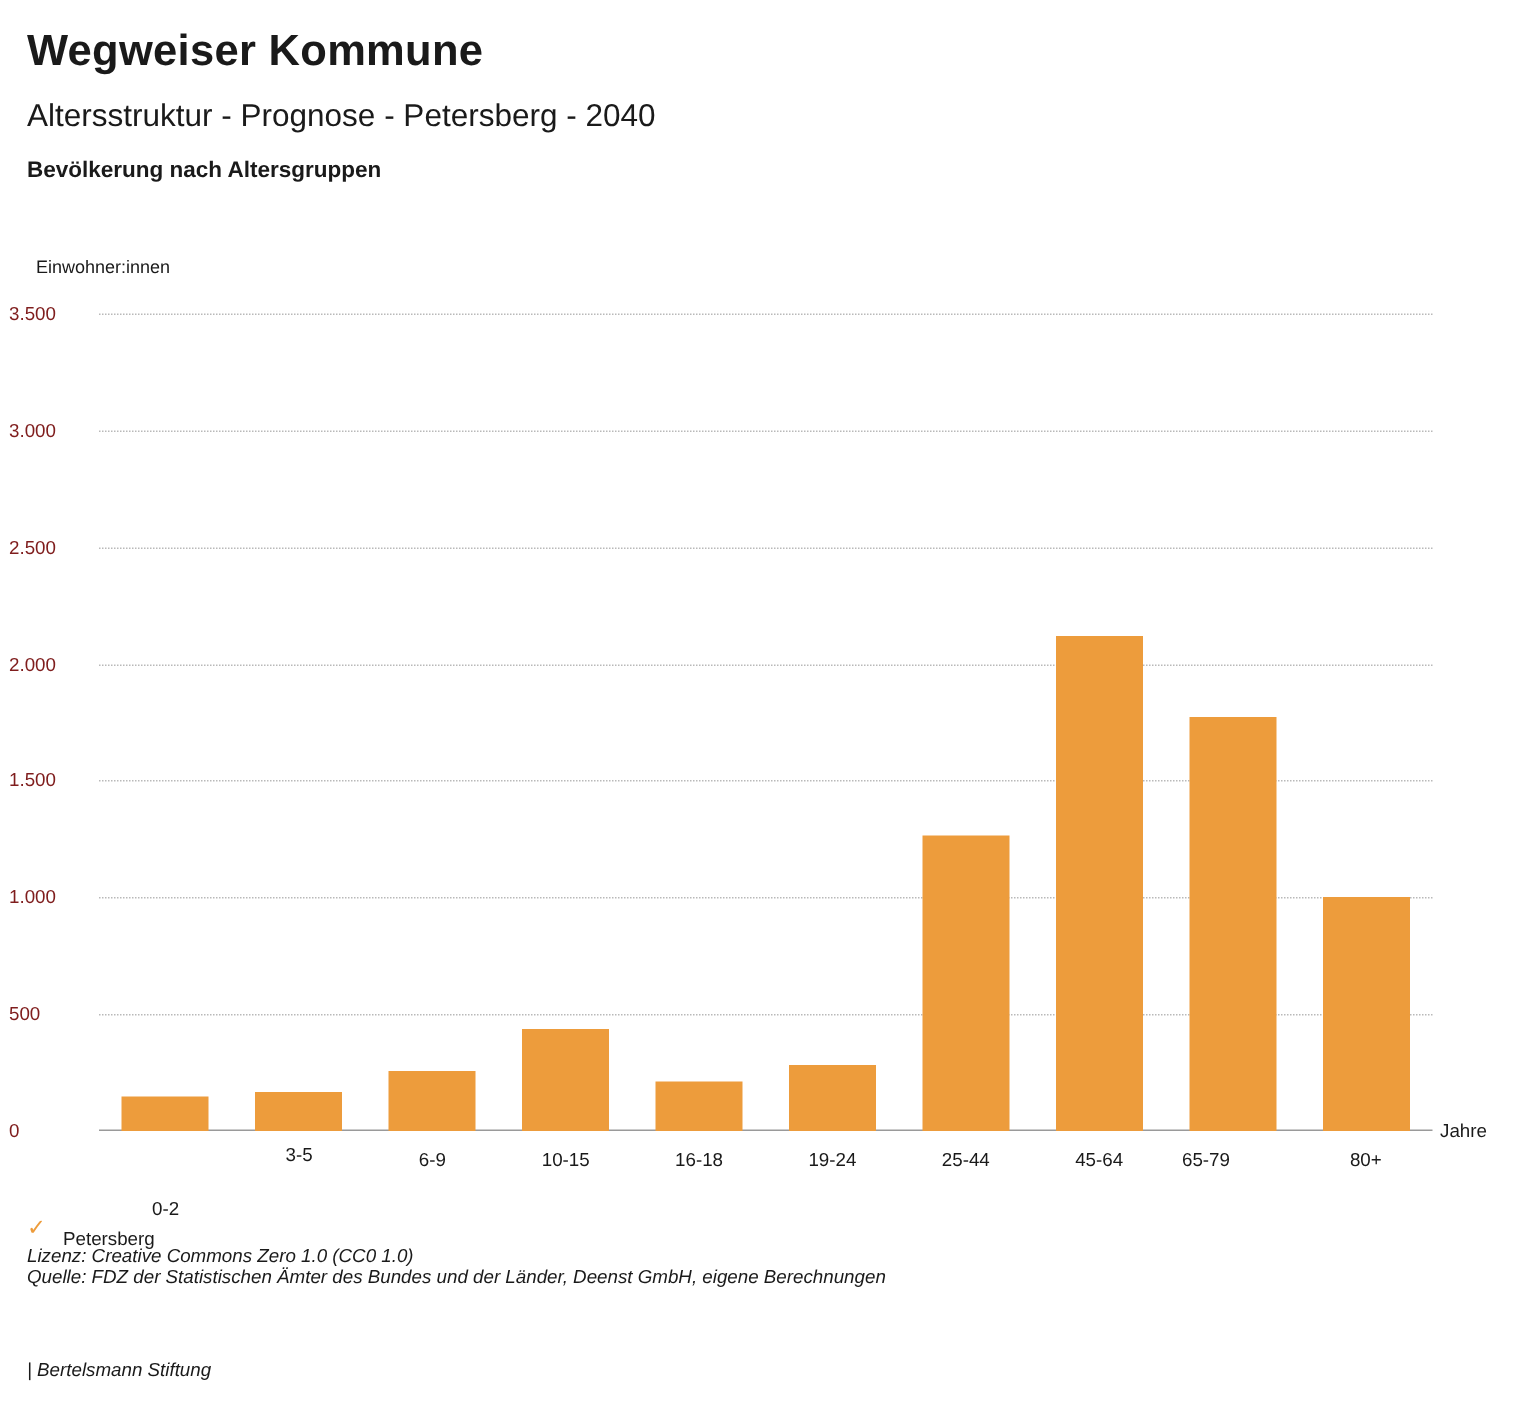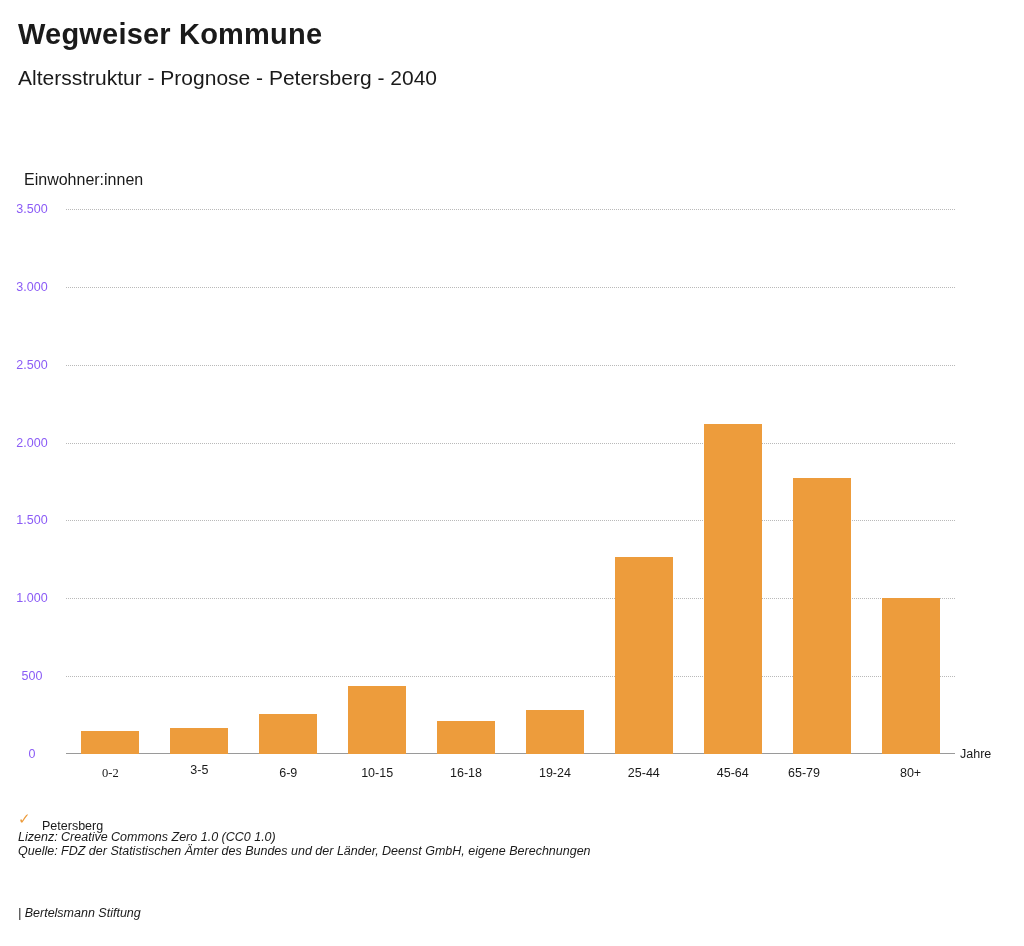--- a/index.html
+++ b/index.html
@@ -45,21 +45,21 @@
     top: 105px;
     font-size: 15px;
     font-weight: bold;
     color: #1a1a1a;
     white-space: nowrap;
   }
   .y-axis-title {
     position: absolute;
     left: 24px;
     top: 171px;
-    font-size: 16px;
+    font-size: 12px;
     color: #1a1a1a;
     white-space: nowrap;
   }
 
   
   .plot {
     position: absolute;
     left: 66px;
     top: 209px;
     width: 889px;
@@ -76,22 +76,22 @@
     position: absolute;
     left: 0;
     width: 100%;
     height: 0;
     border-top: 1px solid #9a9a9a;
     bottom: 0;
   }
   .ylabel {
     position: absolute;
     font-size: 12.5px;
-    color: #8b5cf6;
-    text-align: center;
+    color: #7f1d1d;
+    text-align: left;
     width: 52px;
     left: -60px;
     transform: translateY(-50%);
     white-space: nowrap;
   }
   .bar {
     position: absolute;
     bottom: 0;
     background: #ed9c3c;
   }
@@ -145,20 +145,21 @@
   .fn2 { top: 830px; }
   .fn3 { top: 906px; }
 </style>
 </head>
 <body>
 
 <div class="page">
 
   <div class="title">Wegweiser Kommune</div>
   <div class="subtitle">Altersstruktur - Prognose - Petersberg - 2040</div>
+  <div class="subsubtitle">Bevölkerung nach Altersgruppen</div>
 
   <div class="y-axis-title">Einwohner:innen</div>
 
   <div class="plot" id="plot">
     <div class="baseline"></div>
   <div class="ylabel" style="top: 545px;">0</div>
       <div class="gridline" style="top: 467.143px;"></div>
       <div class="ylabel" style="top: 467.143px;">500</div>
       <div class="gridline" style="top: 389.286px;"></div>
       <div class="ylabel" style="top: 389.286px;">1.000</div>
@@ -166,21 +167,21 @@
       <div class="ylabel" style="top: 311.429px;">1.500</div>
       <div class="gridline" style="top: 233.571px;"></div>
       <div class="ylabel" style="top: 233.571px;">2.000</div>
       <div class="gridline" style="top: 155.714px;"></div>
       <div class="ylabel" style="top: 155.714px;">2.500</div>
       <div class="gridline" style="top: 77.8571px;"></div>
       <div class="ylabel" style="top: 77.8571px;">3.000</div>
       <div class="gridline" style="top: 0px;"></div>
       <div class="ylabel" style="top: 0px;">3.500</div>
       <div class="bar" style="left: 15.45px; width: 58px; height: 22.5786px; background: rgb(237, 156, 60);"></div>
-      <div class="xlabel" style="left: 44.45px; top: 557px; font-family: Liberation Serif, serif;">0-2</div>
+      <div class="xlabel" style="left: 44.45px; top: 590px;">0-2</div>
       <div class="bar" style="left: 104.35px; width: 58px; height: 25.6929px; background: rgb(237, 156, 60);"></div>
       <div class="xlabel" style="left: 133.35px; top: 554px;">3-5</div>
       <div class="bar" style="left: 193.25px; width: 58px; height: 39.7071px; background: rgb(237, 156, 60);"></div>
       <div class="xlabel" style="left: 222.25px; top: 557px;">6-9</div>
       <div class="bar" style="left: 282.15px; width: 58px; height: 67.7357px; background: rgb(237, 156, 60);"></div>
       <div class="xlabel" style="left: 311.15px; top: 557px;">10-15</div>
       <div class="bar" style="left: 371.05px; width: 58px; height: 33.4786px; background: rgb(237, 156, 60);"></div>
       <div class="xlabel" style="left: 400.05px; top: 557px;">16-18</div>
       <div class="bar" style="left: 459.95px; width: 58px; height: 44.3786px; background: rgb(237, 156, 60);"></div>
       <div class="xlabel" style="left: 488.95px; top: 557px;">19-24</div>

